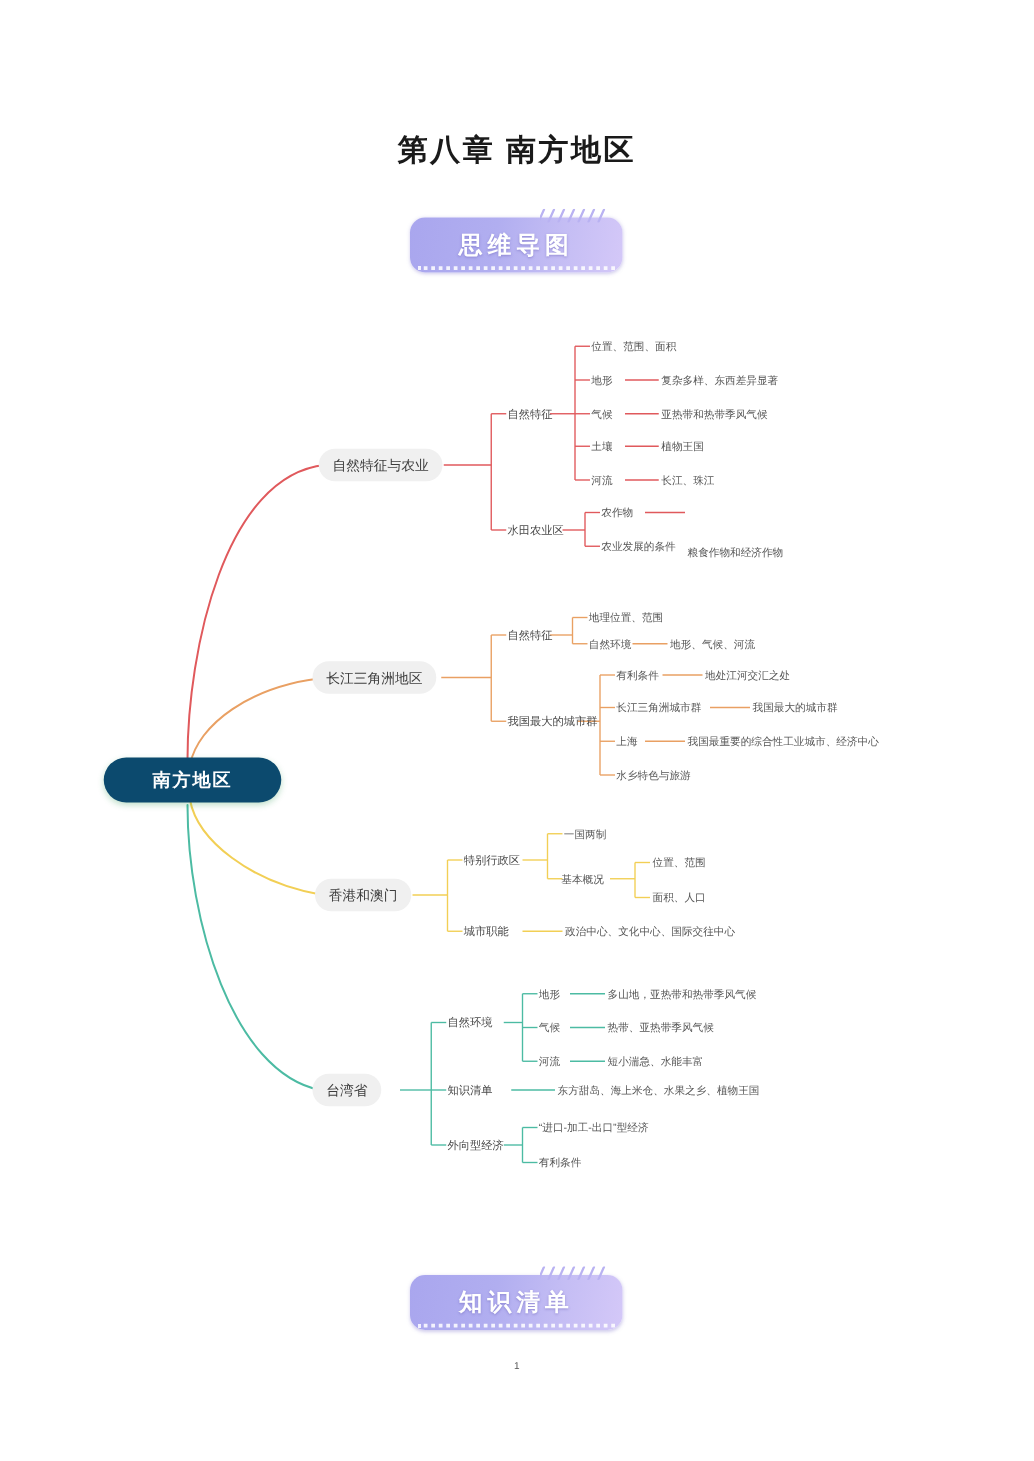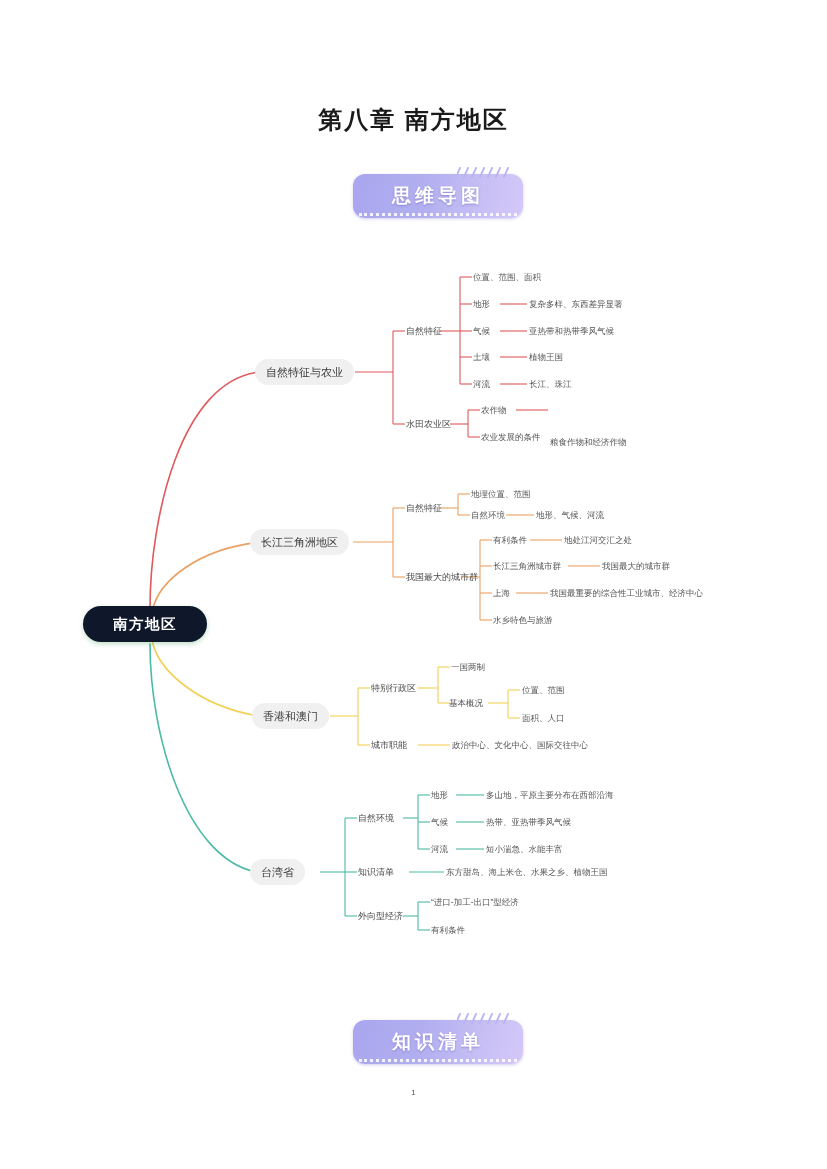--- a/index.html
+++ b/index.html
@@ -31,21 +31,20 @@
   .badge {
     position: absolute;
     width: 170px;
     height: 44px;
     border-radius: 12px;
     background: linear-gradient(100deg, #a9a6ee 0%, #b1aef0 40%, #c4bdf4 70%, #d4c8f8 100%);
     box-shadow: 0 1px 3px rgba(120,110,200,0.35);
     display: flex;
     align-items: center;
     justify-content: center;
-    margin-left: 25px;
   }
   .badge .badge-text {
     color: #ffffff;
     font-size: 19px;
     font-weight: bold;
     letter-spacing: 4px;
     text-shadow: 0 1px 2px rgba(90,80,170,0.45);
   }
   .badge::after {
     content: "";
@@ -83,24 +82,24 @@
     height: 1169px;
     pointer-events: none;
   }
   #mindmap svg { display: block; }
 
   
   .root-node {
     position: absolute;
     left: 83px;
     top: 606px;
-    width: 124px;
+    width: 142px;
     height: 36px;
     border-radius: 18px;
-    background: #0f172a;
+    background: #0c4a6e;
     display: flex;
     align-items: center;
     justify-content: center;
     box-shadow: 0 2px 5px rgba(20,140,60,0.28);
   }
   .root-node span {
     color: #ffffff;
     font-size: 14.5px;
     font-weight: bold;
     letter-spacing: 1.5px;
@@ -310,21 +309,21 @@
 <div class="node-text l3" style="left:449px; top:697px;">基本概况</div>
 <div class="node-text l3" style="left:522px; top:684px;">位置、范围</div>
 <div class="node-text l3" style="left:522px; top:712px;">面积、人口</div>
 <div class="node-text l3" style="left:452px; top:739px;">政治中心、文化中心、国际交往中心</div>
 
 <div class="node-text" style="left:358px; top:812px;">自然环境</div>
 <div class="node-text" style="left:358px; top:866px;">知识清单</div>
 <div class="node-text" style="left:358px; top:910px;">外向型经济</div>
 
 <div class="node-text l3" style="left:431px; top:789px;">地形</div>
-<div class="node-text l3" style="left:486px; top:789px;">多山地，平原主要分布在西部沿海</div>
+<div class="node-text l3" style="left:486px; top:789px;">多山地，亚热带和热带季风气候</div>
 <div class="node-text l3" style="left:431px; top:816px;">气候</div>
 <div class="node-text l3" style="left:486px; top:816px;">热带、亚热带季风气候</div>
 <div class="node-text l3" style="left:431px; top:843px;">河流</div>
 <div class="node-text l3" style="left:486px; top:843px;">短小湍急、水能丰富</div>
 <div class="node-text l3" style="left:446px; top:866px;">东方甜岛、海上米仓、水果之乡、植物王国</div>
 <div class="node-text l3" style="left:431px; top:896px;">“进口-加工-出口”型经济</div>
 <div class="node-text l3" style="left:431px; top:924px;">有利条件</div>
 
 <div class="badge" id="badge-checklist">
   <span class="sparkle">

